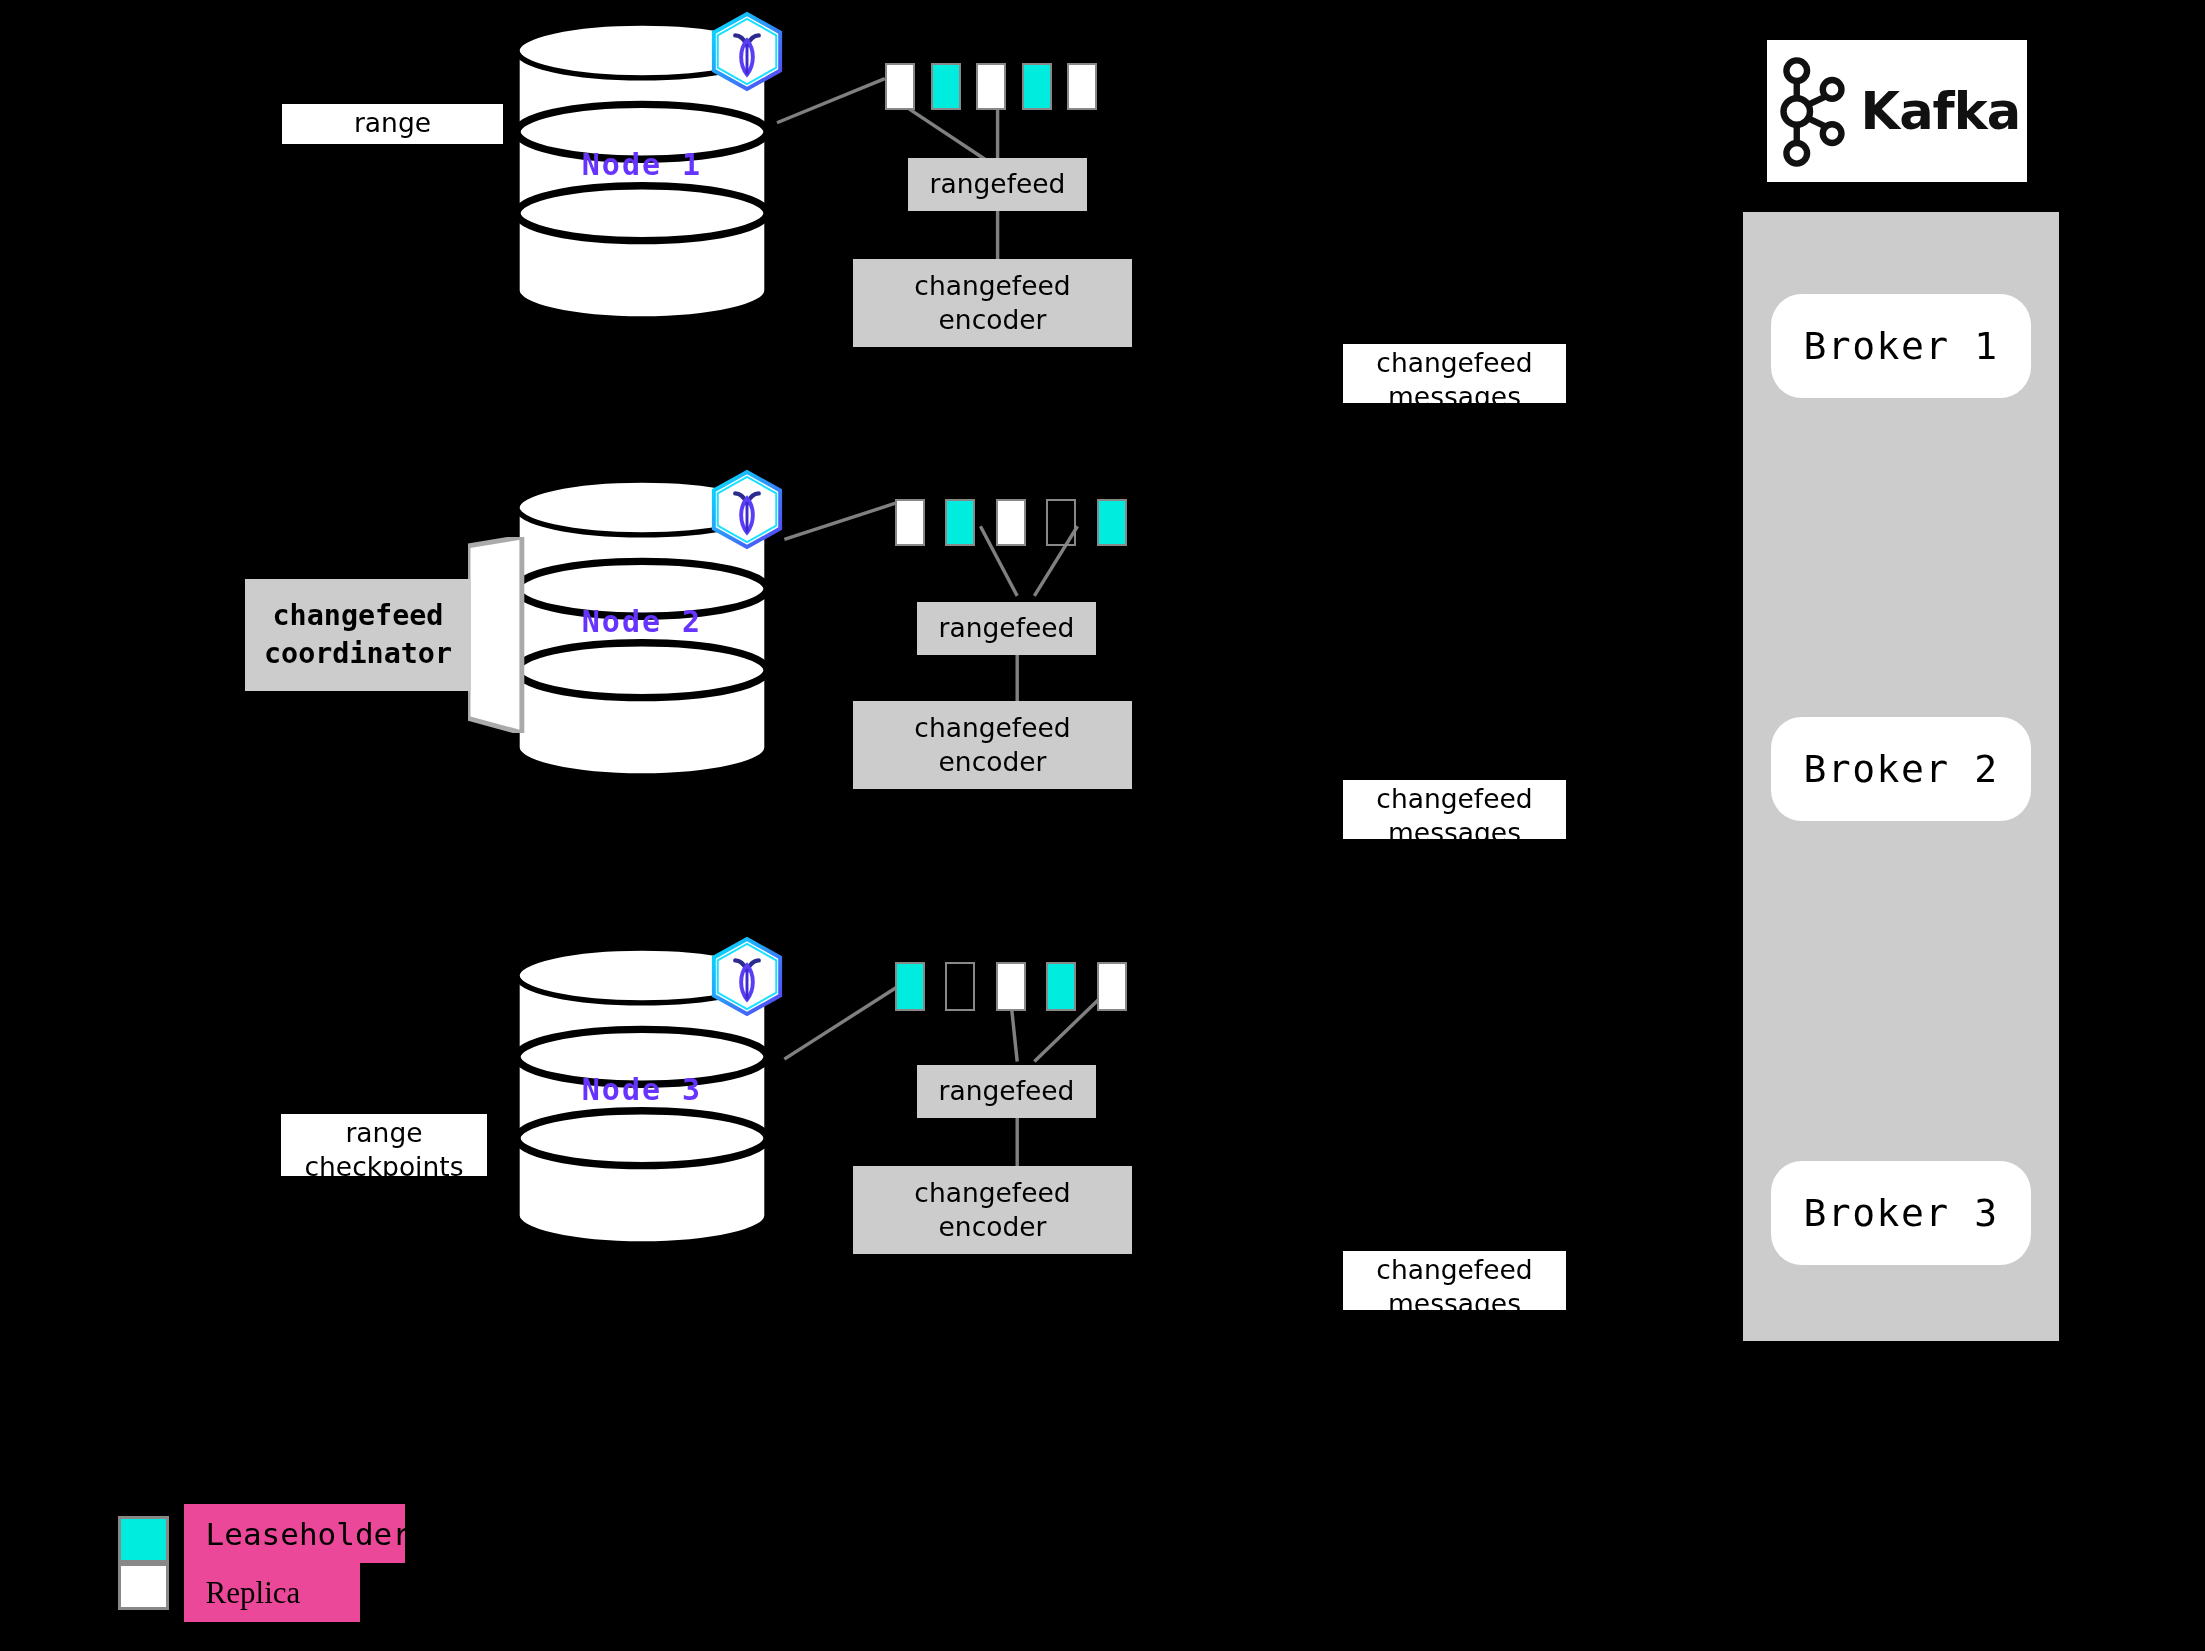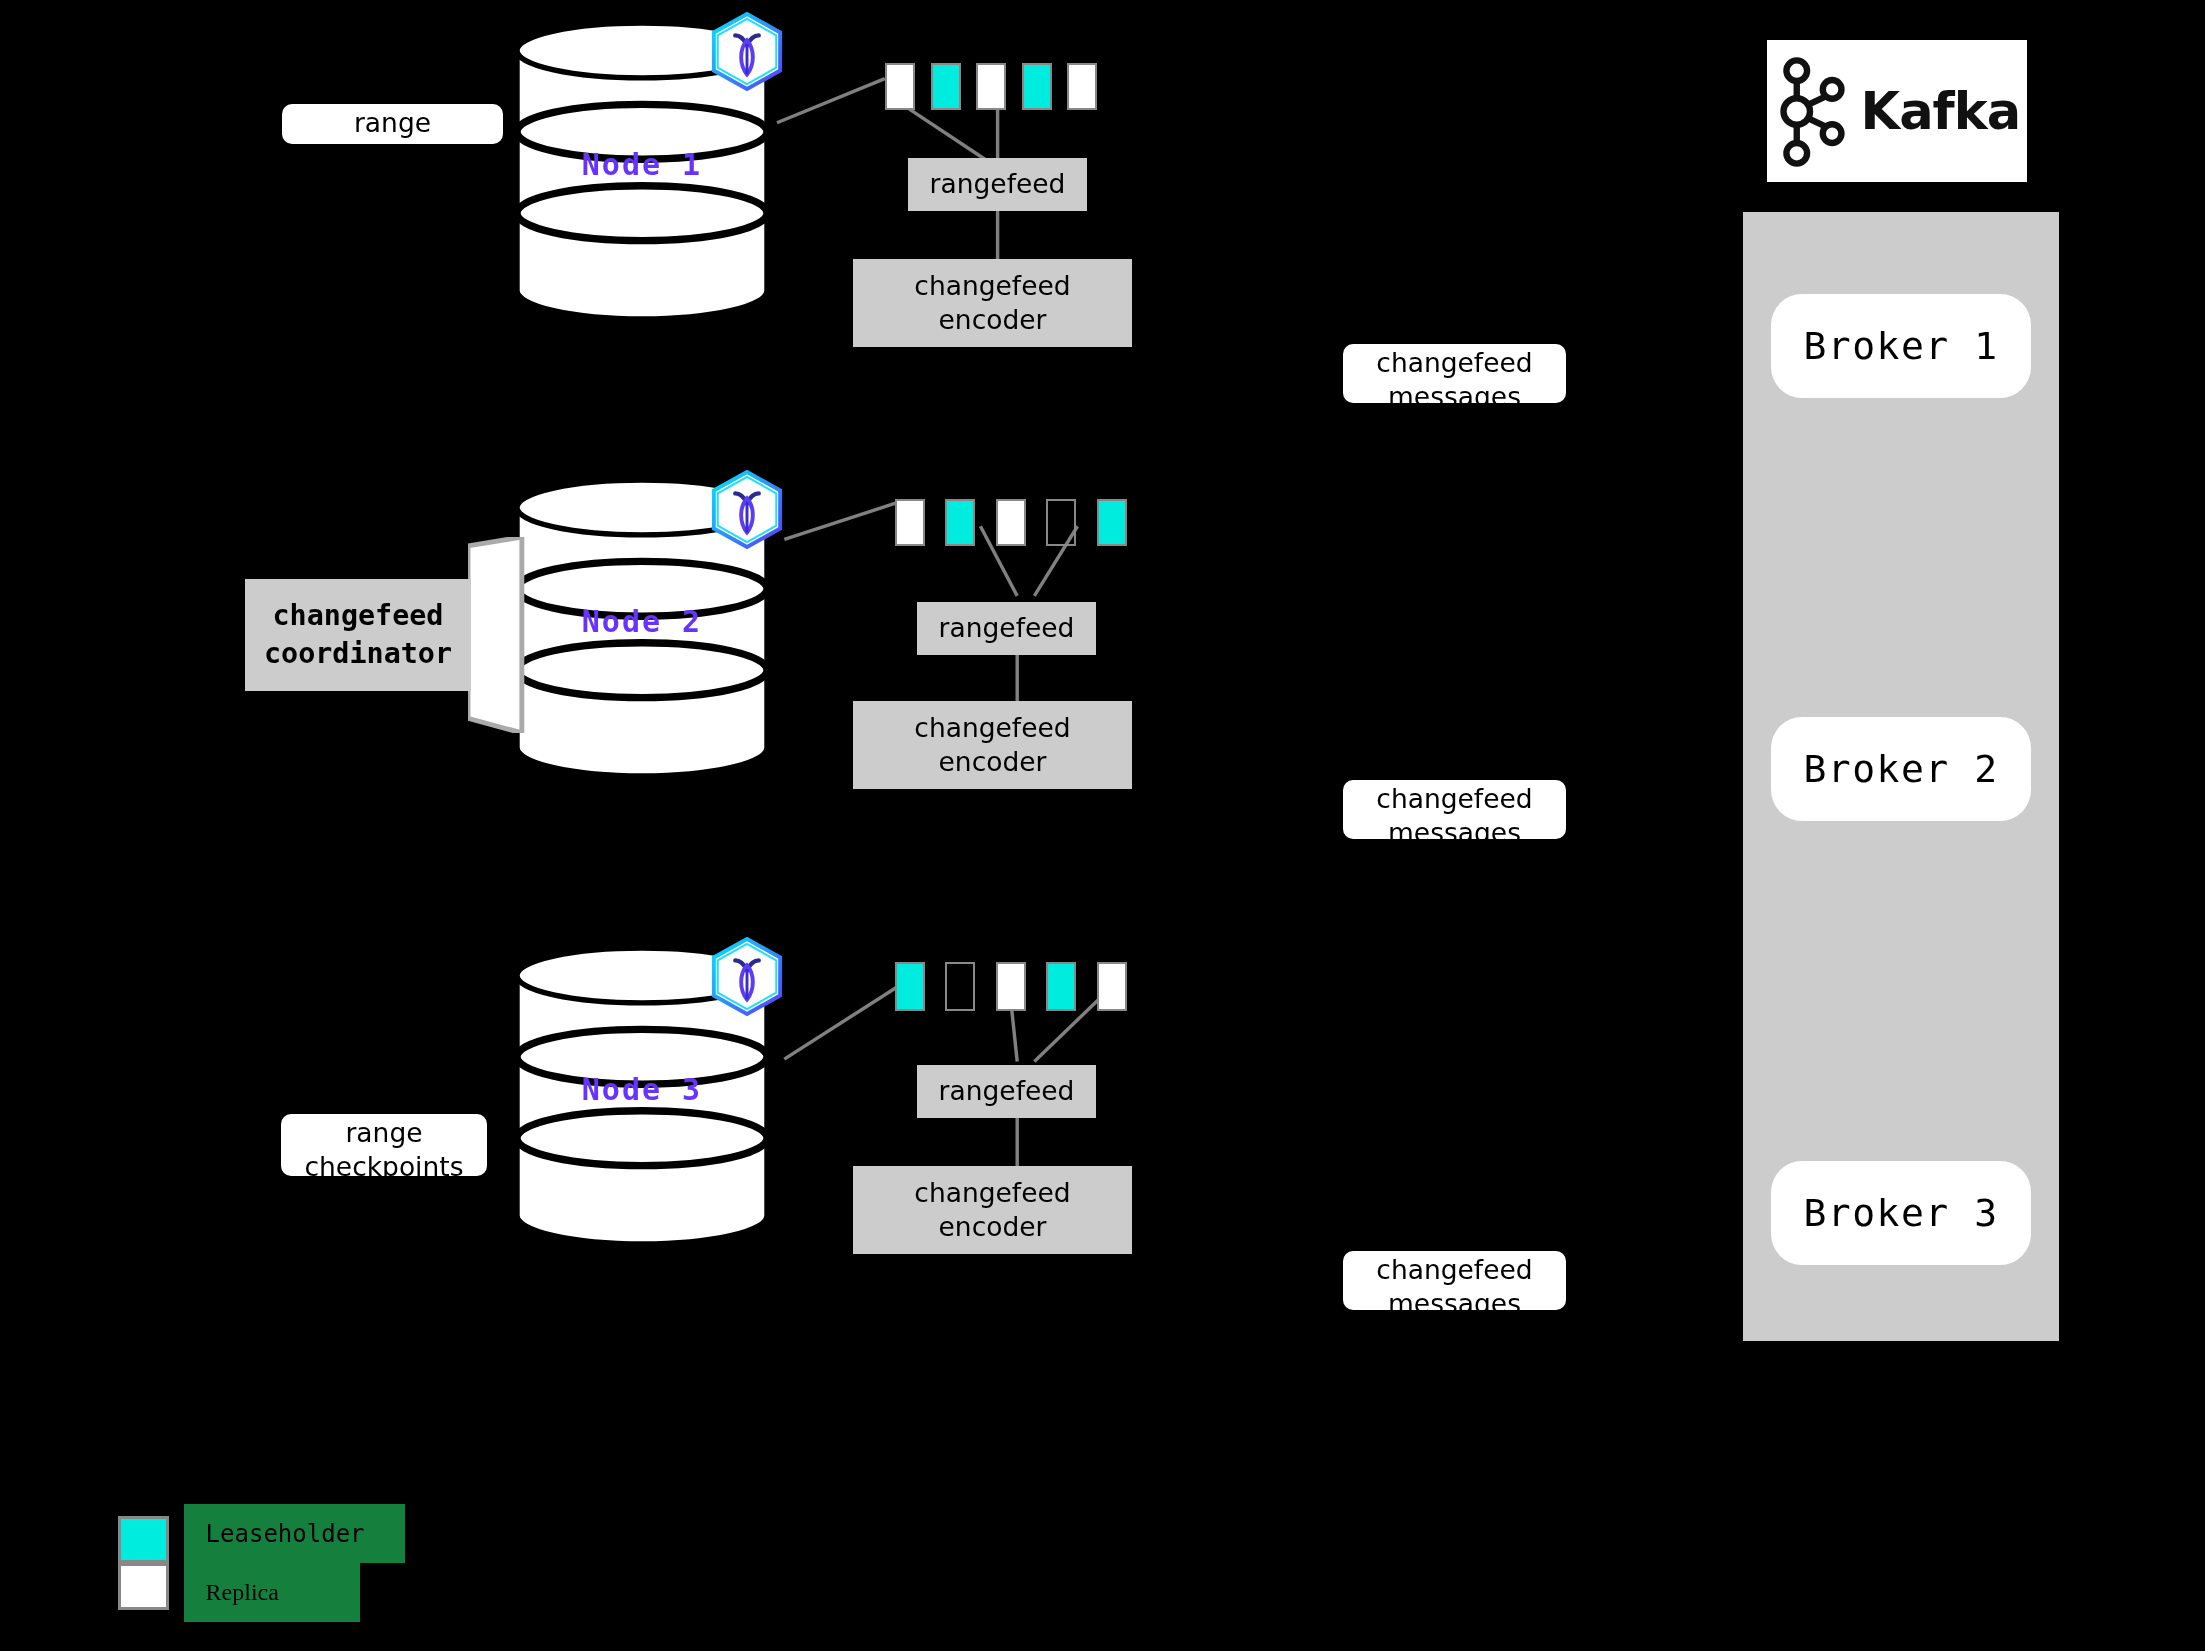--- a/index.html
+++ b/index.html
@@ -13,21 +13,20 @@
   
   .wlabel{
     background:#fff;color:#000;
     font-family:"DejaVu Sans", sans-serif;
     text-align:center;
     line-height:1.28;
     font-size:26.5px;
     box-sizing:border-box;
     white-space:pre-line;
     overflow:visible;
-    border-radius:10px;
   }
 
   
   .gbox{
     background:#ccc;color:#000;
     font-family:"DejaVu Sans", sans-serif;
     font-size:26.5px;
     display:flex;align-items:center;justify-content:center;
     text-align:center;line-height:1.3;
     box-sizing:border-box;
@@ -79,23 +78,23 @@
   .pill{
     position:absolute;background:#fff;border-radius:490px;
     display:flex;align-items:center;justify-content:center;
     font-family:"DejaVu Sans Mono", monospace;
     font-size:27.5px;color:#000;
   }
 
   
   .legend-swatch{position:absolute;border:3.4px solid #888;box-sizing:border-box;}
   .legend-label{
-    position:absolute;background:#15803d;color:#000;
-    font-family:"DejaVu Sans Mono", monospace;
-    font-size:24px;
+    position:absolute;background:#ec4899;color:#000;
+    font-family:"DejaVu Sans Mono", monospace;
+    font-size:31px;
     display:flex;align-items:center;
     padding-left:21.6px;box-sizing:border-box;
   }
 
   
   .coord{
     position:absolute;background:#ccc;color:#000;
     font-family:"DejaVu Sans Mono", monospace;
     font-weight:bold;font-size:28.4px;line-height:1.35;
     display:flex;align-items:center;justify-content:center;

